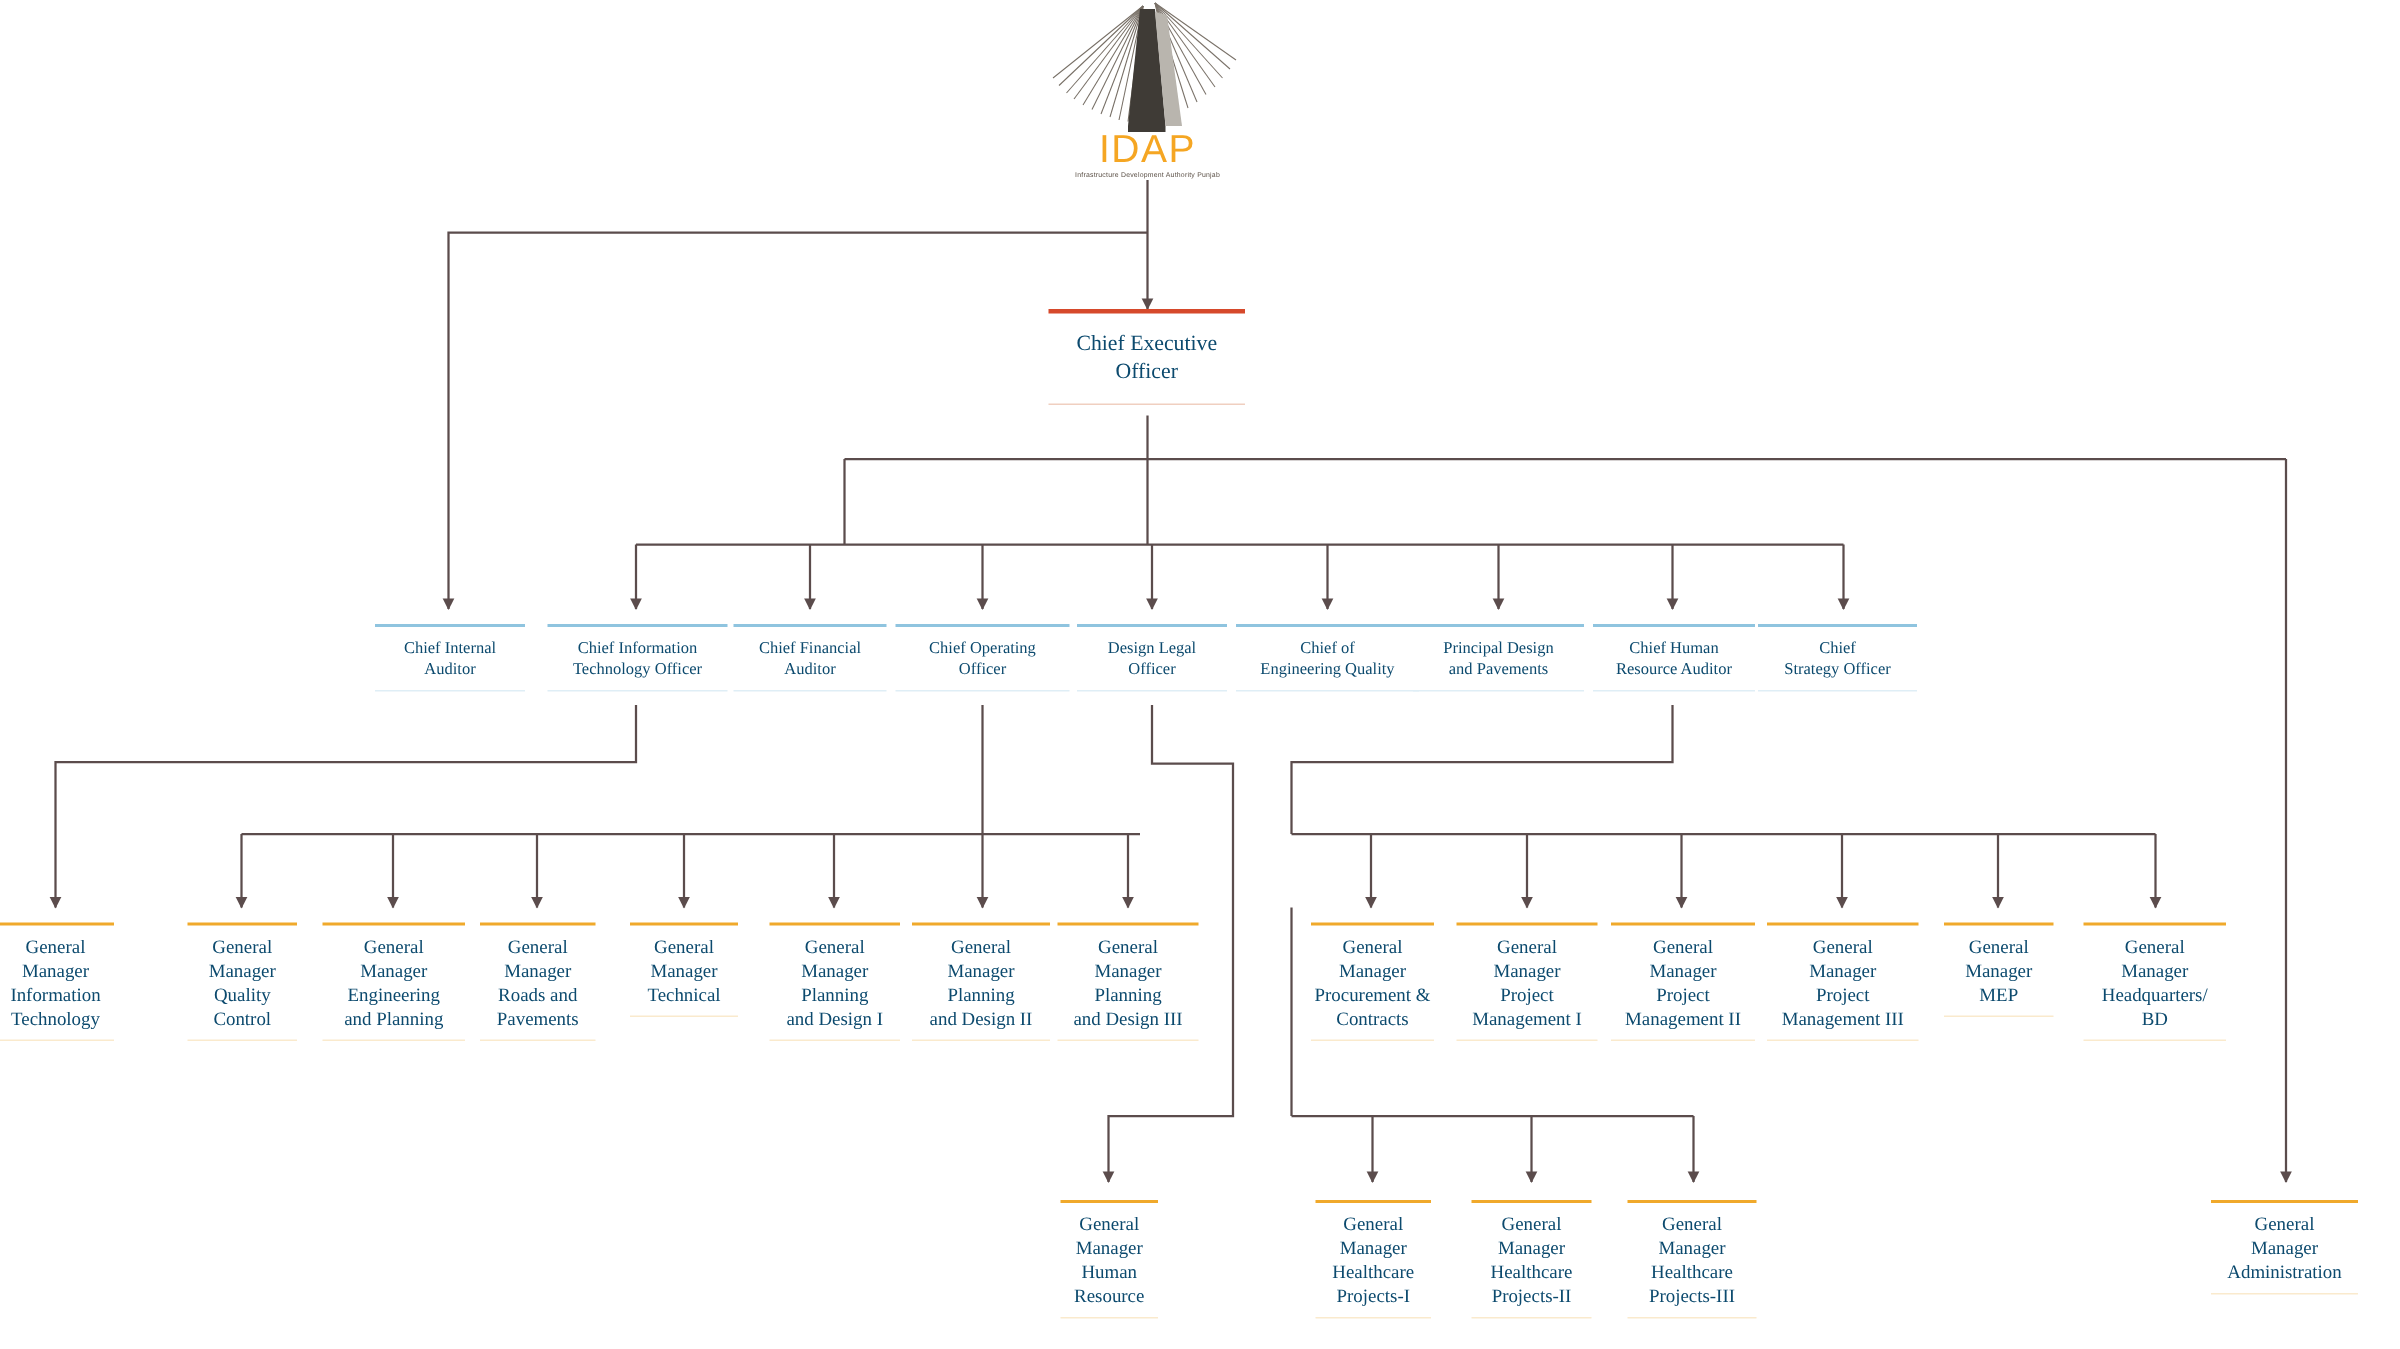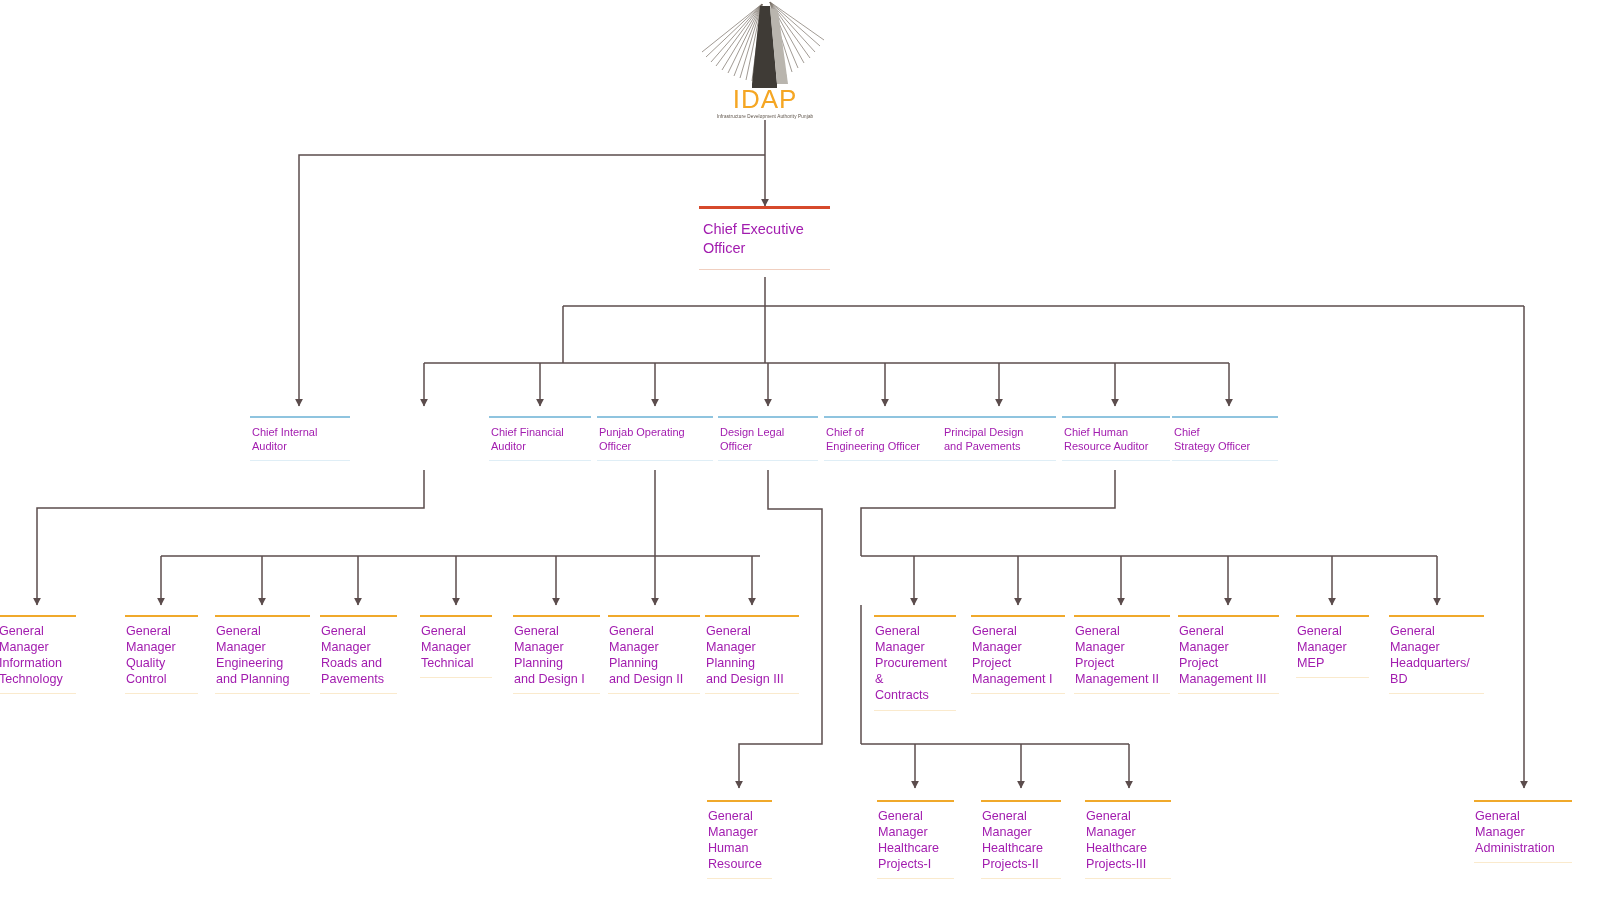--- a/index.html
+++ b/index.html
@@ -52,23 +52,24 @@
     font-size: 4.6px;
     color: #5a4f45;
     letter-spacing: 0.15px;
     margin-top: 2px;
     white-space: nowrap;
   }
   
   .node {
     position: absolute;
     box-sizing: border-box;
-    text-align: left;
-    color: #a21caf;
+    text-align: center;
+    color: #0c4a6e;
     background: transparent;
+    font-family: Liberation Serif, serif;
   }
   .node .label {
     display: block;
     line-height: 1.28;
     white-space: pre-line;
     padding: 6px 2px 6px 2px;
   }
   .node.ceo {
     border-top: 3px solid #d6492b;
     border-bottom: 1px solid #f0cfc0;
@@ -196,35 +197,39 @@
   </div>
 
   <div class="node ceo" style="left:699px; top:206px; width:131px;">
     <span class="label">Chief Executive Officer</span>
   </div>
 
   <div class="node chief" style="left:250px; top:416px; width:100px;">
     <span class="label">Chief Internal
 Auditor</span>
   </div>
+  <div class="node chief" style="left:365px; top:416px; width:120px;">
+    <span class="label">Chief Information
+Technology Officer</span>
+  </div>
   <div class="node chief" style="left:489px; top:416px; width:102px;">
     <span class="label">Chief Financial
 Auditor</span>
   </div>
   <div class="node chief" style="left:597px; top:416px; width:116px;">
-    <span class="label">Punjab Operating
+    <span class="label">Chief Operating
 Officer</span>
   </div>
   <div class="node chief" style="left:718px; top:416px; width:100px;">
     <span class="label">Design Legal
 Officer</span>
   </div>
   <div class="node chief" style="left:824px; top:416px; width:122px;">
     <span class="label">Chief of
-Engineering Officer</span>
+Engineering Quality</span>
   </div>
   <div class="node chief" style="left:942px; top:416px; width:114px;">
     <span class="label">Principal Design
 and Pavements</span>
   </div>
   <div class="node chief" style="left:1062px; top:416px; width:108px;">
     <span class="label">Chief Human
 Resource Auditor</span>
   </div>
   <div class="node chief" style="left:1172px; top:416px; width:106px;">

